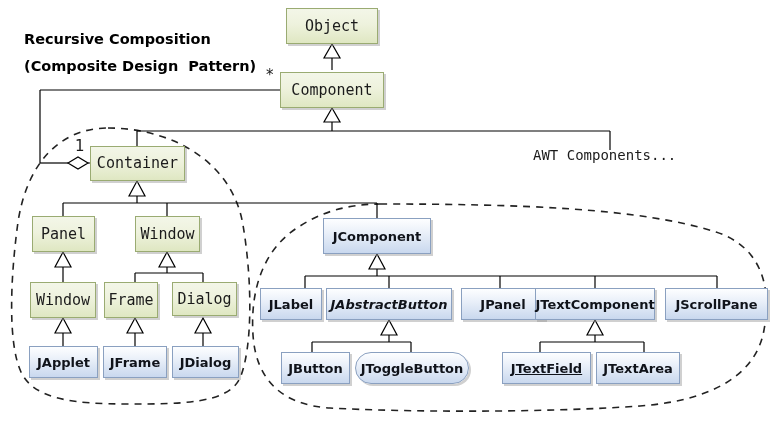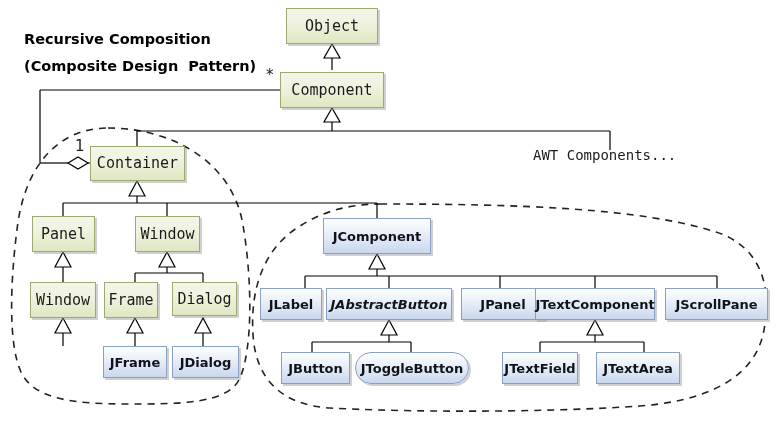--- a/index.html
+++ b/index.html
@@ -187,20 +187,21 @@
   <div class="node green" style="left:32px;top:216px;width:63px;height:36px;">Panel</div>
 
   <div class="node green" style="left:135px;top:216px;width:65px;height:36px;">Window</div>
 
   <div class="node green" style="left:30px;top:282px;width:66px;height:36px;">Window</div>
 
   <div class="node green" style="left:104px;top:282px;width:54px;height:36px;">Frame</div>
 
   <div class="node green" style="left:172px;top:282px;width:65px;height:24px;">Dialog</div>
 
+  <div class="node blue" style="left:29px;top:346px;width:69px;height:32px;">JApplet</div>
 
   <div class="node blue" style="left:103px;top:346px;width:64px;height:32px;">JFrame</div>
 
   <div class="node blue" style="left:172px;top:346px;width:67px;height:32px;">JDialog</div>
 
   <div class="node blue" style="left:323px;top:218px;width:108px;height:36px;">JComponent</div>
 
   <div class="node blue" style="left:260px;top:288px;width:62px;height:32px;">JLabel</div>
 
   <div class="node blue abstract" style="left:326px;top:288px;width:126px;height:32px;">JAbstractButton</div>
@@ -208,17 +209,17 @@
   <div class="node blue" style="left:461px;top:288px;width:84px;height:32px;">JPanel</div>
 
   <div class="node blue" style="left:535px;top:288px;width:120px;height:32px;">JTextComponent</div>
 
   <div class="node blue" style="left:665px;top:288px;width:103px;height:32px;">JScrollPane</div>
 
   <div class="node blue" style="left:281px;top:352px;width:69px;height:32px;">JButton</div>
 
   <div class="node blue" style="left:355px;top:352px;width:114px;height:32px;border-radius:16px;">JToggleButton</div>
 
-  <div class="node blue" style="left:502px;top:352px;width:76px;height:32px;">JTextField</div>
+  <div class="node blue" style="left:502px;top:352px;width:89px;height:32px;text-decoration:underline;">JTextField</div>
 
   <div class="node blue" style="left:596px;top:352px;width:84px;height:32px;">JTextArea</div>
 
 </div>
 
 </body></html>

